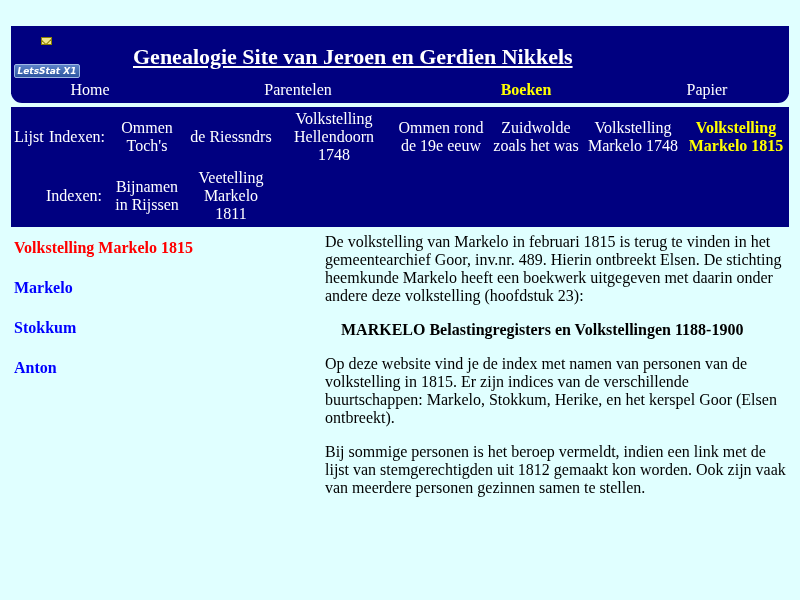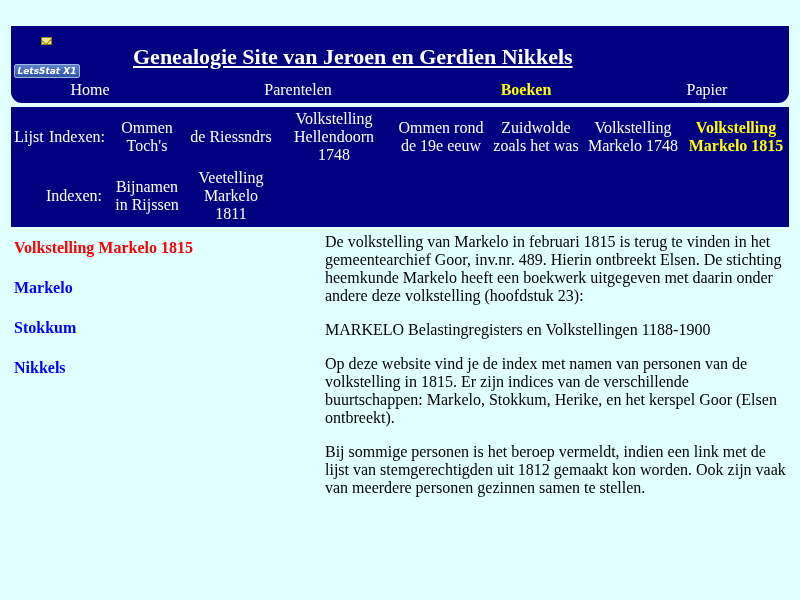--- a/index.html
+++ b/index.html
@@ -48,21 +48,21 @@
   .cell.link { cursor:pointer; }
   .cell.active { color:#FFFF00; font-weight:bold; }
   #sidebar { position:absolute; left:14px; top:233px; }
   .side-link {
     display:block; font-weight:bold; color:#0000FF; font-size:16px;
     height:34px; line-height:18px; cursor:pointer; white-space:nowrap;margin-top:6px;
   }
   .side-link.current { color:#FF0000; }
   #content { position:absolute; left:325px; top:233px; width:462px; line-height:18px; }
   #content p { margin:0 0 16px 0; }
-  #content .booktitle { font-weight:normal; }
+  #content .booktitle { font-weight:bold;margin-left:16px; }
 </style>
 </head>
 <body>
 
 <div id="header" class="navy">
   <div id="mail-icon"></div>
   <div id="letsstat">LetsStat X1</div>
   <div id="site-title">Genealogie Site van Jeroen en Gerdien Nikkels</div>
 </div>
 
@@ -116,21 +116,21 @@
     <div>Veetelling</div>
     <div>Markelo</div>
     <div>1811</div>
   </div>
 </div>
 
 <div id="sidebar">
   <span class="side-link current">Volkstelling Markelo 1815</span>
   <span class="side-link">Markelo</span>
   <span class="side-link">Stokkum</span>
-  <span class="side-link">Nikkels</span>
+  <span class="side-link">Anton</span>
 </div>
 
 <div id="content">
   <p>De volkstelling van Markelo in februari 1815 is terug te vinden in het gemeentearchief Goor, inv.nr. 489. Hierin ontbreekt Elsen. De stichting heemkunde Markelo heeft een boekwerk uitgegeven met daarin onder andere deze volkstelling (hoofdstuk 23):</p>
   <p class="booktitle">MARKELO Belastingregisters en Volkstellingen 1188-1900</p>
   <p>Op deze website vind je de index met namen van personen van de volkstelling in 1815. Er zijn indices van de verschillende buurtschappen: Markelo, Stokkum, Herike, en het kerspel Goor (Elsen ontbreekt).</p>
   <p>Bij sommige personen is het beroep vermeldt, indien een link met de lijst van stemgerechtigden uit 1812 gemaakt kon worden. Ook zijn vaak van meerdere personen gezinnen samen te stellen.</p>
 </div>
 
 </body></html>

